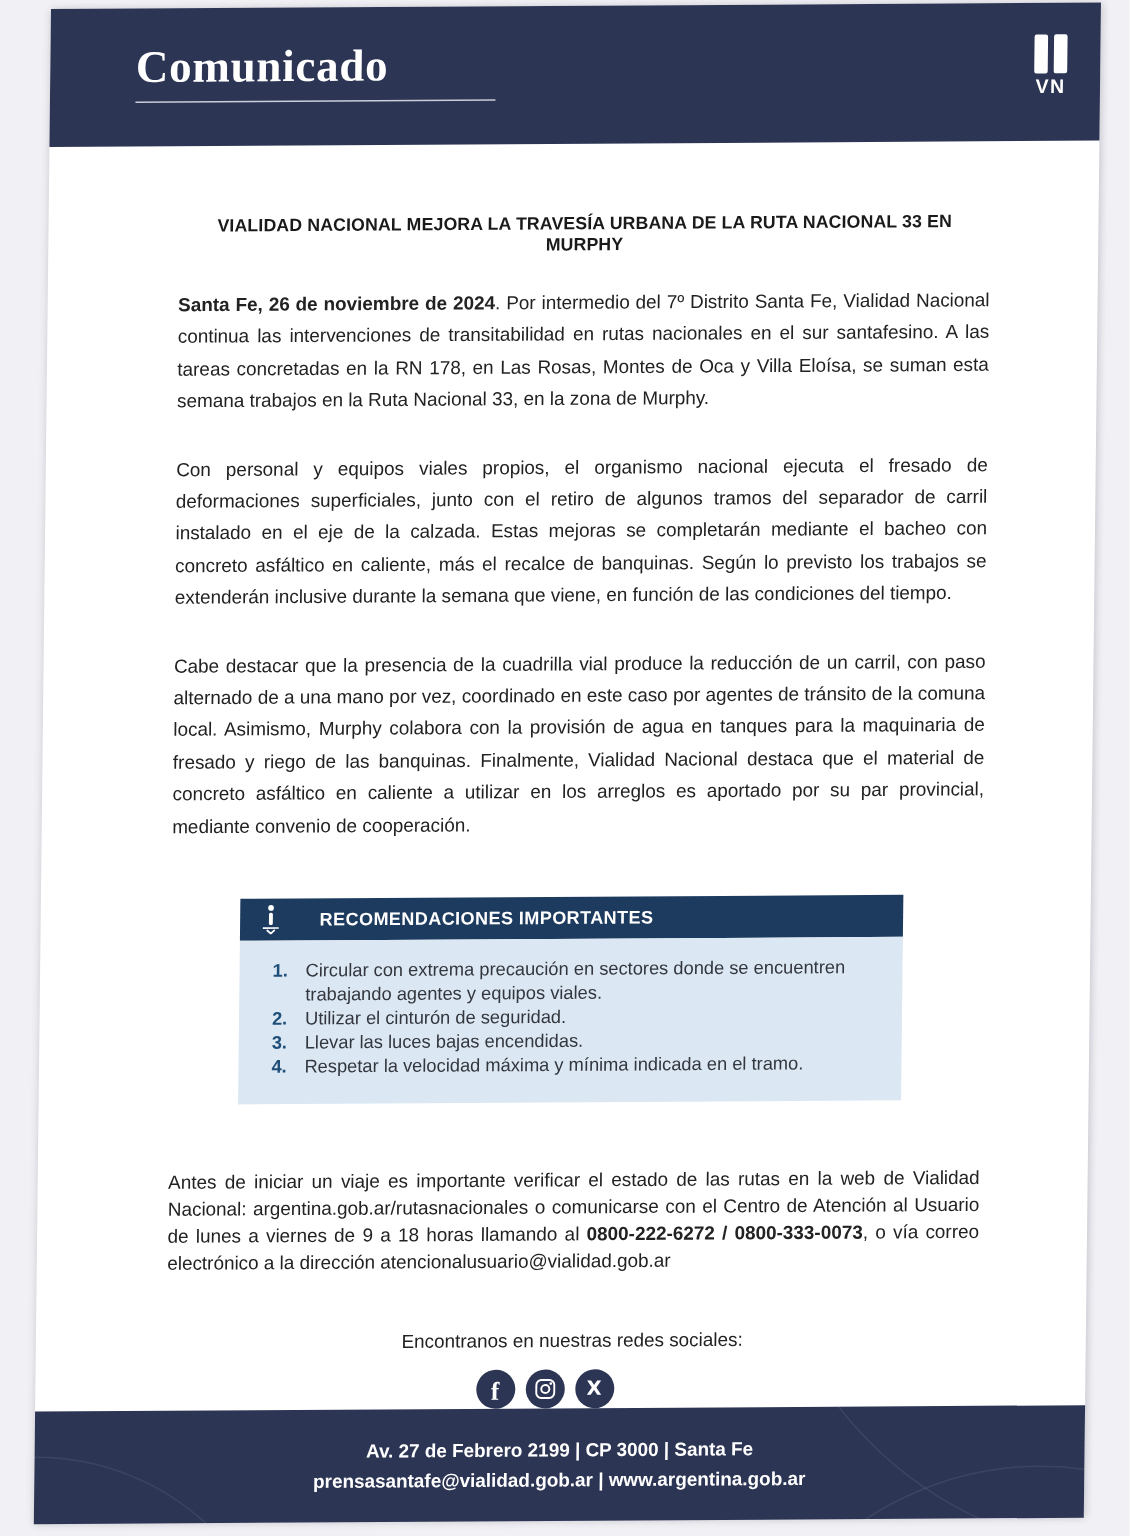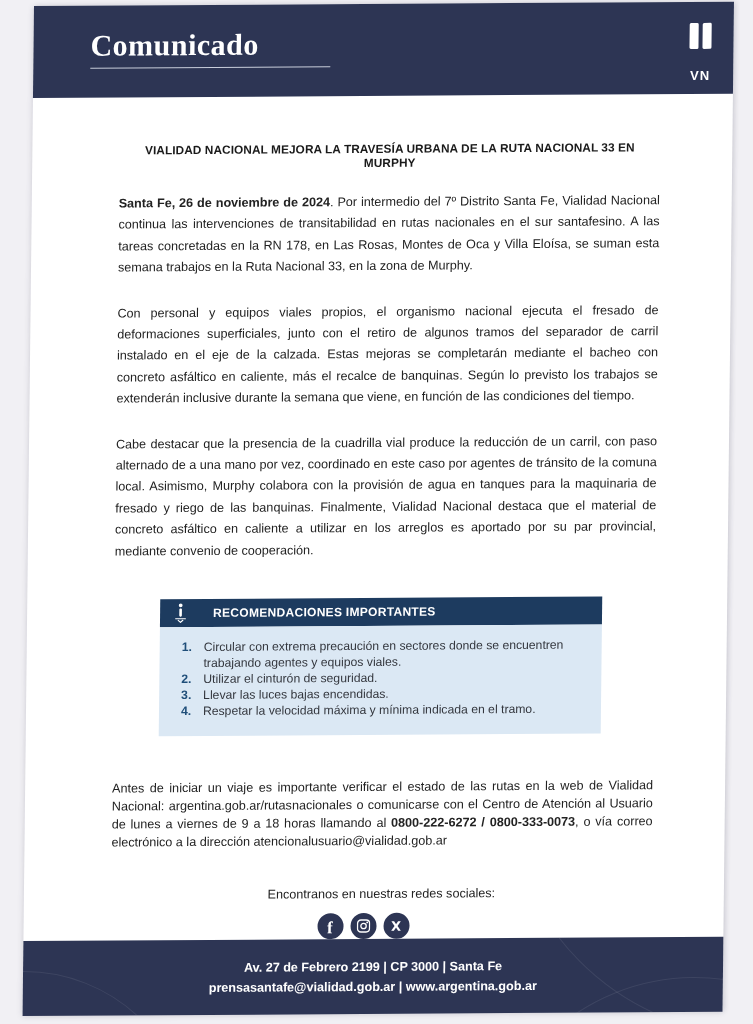--- a/index.html
+++ b/index.html
@@ -28,21 +28,21 @@
   .comunicado {
     font-family:"Liberation Serif", serif;
     font-weight:700; font-size:30px; color:#ffffff; letter-spacing:0.5px;
   }
   .comunicado-rule {
     width:240px; height:1px; background:#c9cedb; margin-top:5px;
   }
   .vn-logo { position:absolute; right:17px; top:21px; width:32px; text-align:center; }
   .vn-bars { display:flex; justify-content:center; gap:4px; }
   .vn-bar { width:9px; height:26px; background:#ffffff; border-radius:1.5px; }
-  .vn-text { color:#ffffff; font-weight:bold; font-size:13px; letter-spacing:1px; margin-top:19px; }
+  .vn-text { color:#ffffff; font-weight:bold; font-size:13px; letter-spacing:1px; margin-top:1px; }
   
   .content { flex:1 1 auto; padding:0 72px 0 87px; color:#212121; }
   .headline {
     margin-top:46px; text-align:center;
     font-size:11.8px; font-weight:bold; color:#1a1a1a; letter-spacing:0.1px;
   }
   .para {
     margin-top:24px; text-align:justify;
     font-size:12.6px; line-height:21.4px; color:#222222;
   }

